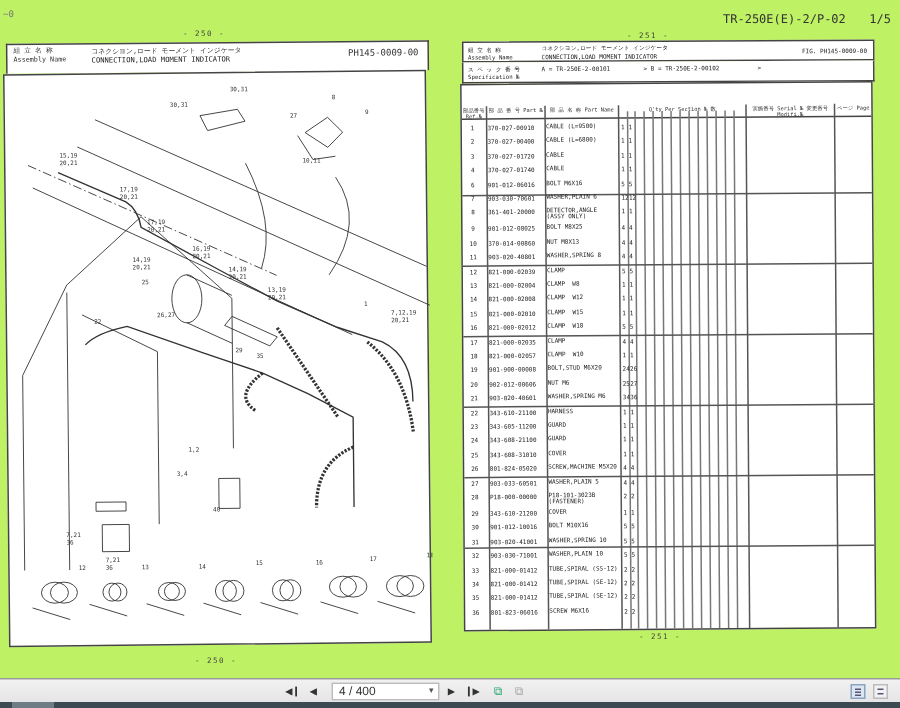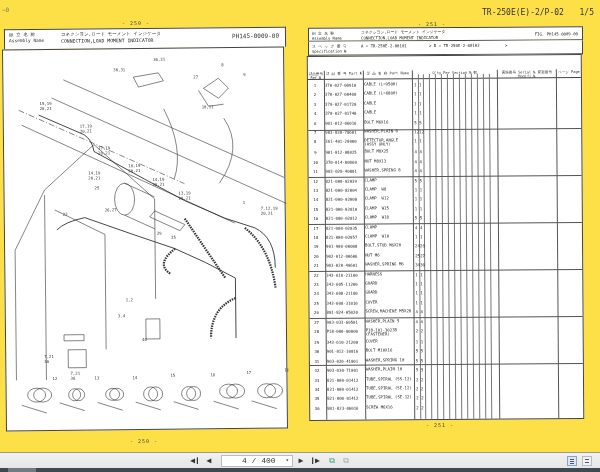--- a/index.html
+++ b/index.html
@@ -1,19 +1,19 @@
 <!DOCTYPE html>
 <html><head>
 <meta charset="utf-8">
 <style>
   * { box-sizing: border-box; margin: 0; padding: 0; }
   html, body { width: 600px; height: 472px; overflow: hidden; background: #fff; }
   body { font-family: "DejaVu Sans Mono", monospace; color: #222; position: relative; }
 
-  .viewer { position: absolute; left: 0; top: 0; width: 600px; height: 452px; background: #fde047; overflow: hidden; }
+  .viewer { position: absolute; left: 0; top: 0; width: 600px; height: 452px; background: #bef264; overflow: hidden; }
 
   
   .page-left { position: absolute; left: 0; top: 0; width: 300px; height: 452px; }
   .corner-mark { position: absolute; left: 2px; top: 6px; font-size: 6px; color: #777; }
   .page-num { position: absolute; font-size: 5px; color: #444; letter-spacing: 1px; }
   .title-box { position: absolute; left: 4px; top: 28px; width: 282px; height: 20px; border: 1px solid #444; border-bottom: none; background: #fff; transform: rotate(-0.5deg); }
   .title-box .t-label { position: absolute; left: 4px; top: 2px; font-size: 4.5px; line-height: 6px; color: #333; }
   .title-box .t-jp { position: absolute; left: 56px; top: 2px; font-size: 4.5px; color: #333; }
   .title-box .t-en { position: absolute; left: 56px; top: 9px; font-size: 4.8px; color: #222; }
   .title-box .t-code { position: absolute; right: 6px; top: 4px; font-size: 6px; color: #333; }
@@ -47,21 +47,21 @@
   .row .pn { position: absolute; left: 17px; }
   .row .nm { position: absolute; left: 56px; white-space: pre; line-height: 4px; }
   .row .qa { position: absolute; left: 106px; }
   .row .qb { position: absolute; left: 111px; }
 
   
   .toolbar { position: absolute; left: 0; top: 452px; width: 600px; height: 16px; background: linear-gradient(#f1f1f1, #e6e6e6); border-top: 1px solid #9a9a9a; }
   .taskbar { position: absolute; left: 0; top: 468px; width: 600px; height: 4px; background: #3c4a52; }
   .taskbar .tb-btn { position: absolute; left: 8px; top: 0; width: 28px; height: 4px; background: #6e7c84; }
   .tbtn { position: absolute; top: 3px; width: 10px; height: 10px; font-size: 8px; line-height: 10px; text-align: center; color: #333; cursor: pointer; }
-  .page-field { position: absolute; left: 221px; top: 2px; width: 72px; height: 12px; background: #fff; border: 1px solid #bbb; font-family: Liberation Mono, monospace; font-size: 8px; line-height: 10px; padding-left: 20px; color: #333; }
+  .page-field { position: absolute; left: 221px; top: 2px; width: 72px; height: 12px; background: #fff; border: 1px solid #bbb; font-family: Liberation Sans, sans-serif; font-size: 8px; line-height: 10px; padding-left: 4px; color: #333; }
   .page-field .dd { position: absolute; right: 3px; top: 0; font-size: 6px; color: #555; }
   .view-btn { position: absolute; top: 3px; width: 10px; height: 10px; border: 1px solid #8aa3c0; background: #dce6f2; }
   .view-btn.off { background: #f2f2f2; border-color: #bbb; }
   .view-btn i { position: absolute; left: 2px; right: 2px; height: 1px; background: #557; }
 </style>
 </head>
 <body>
 
 <div class="viewer">
 

